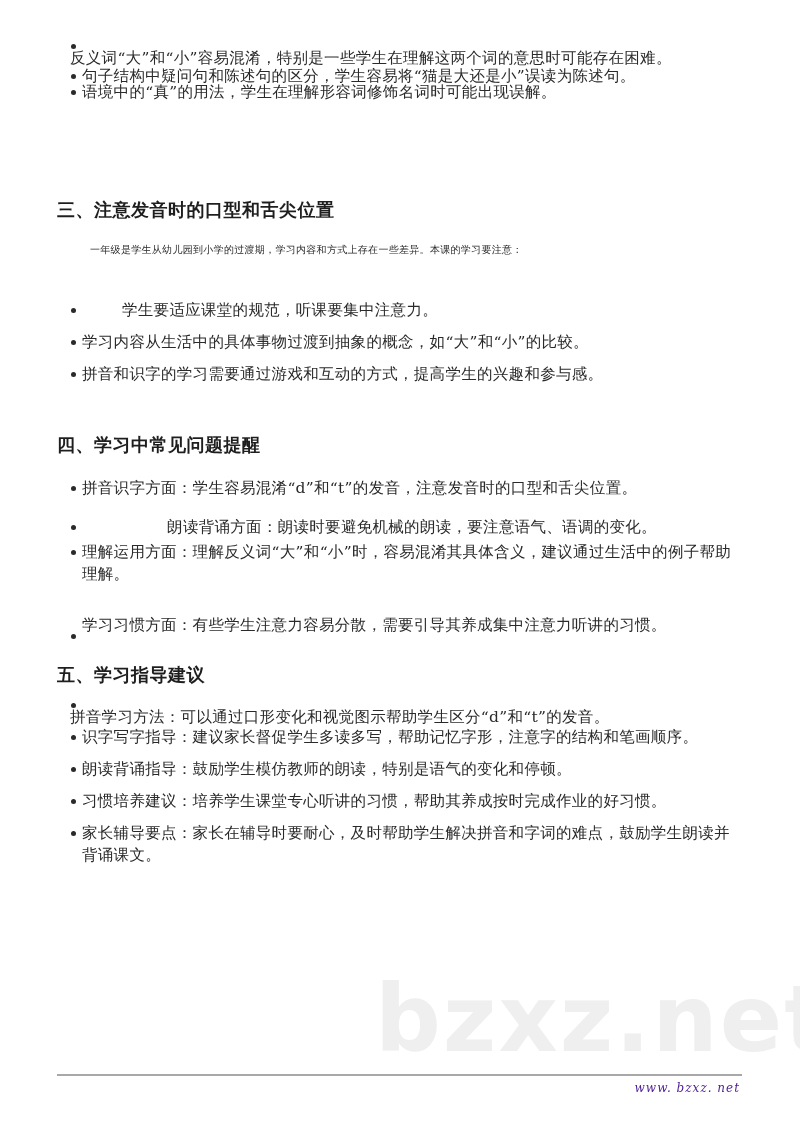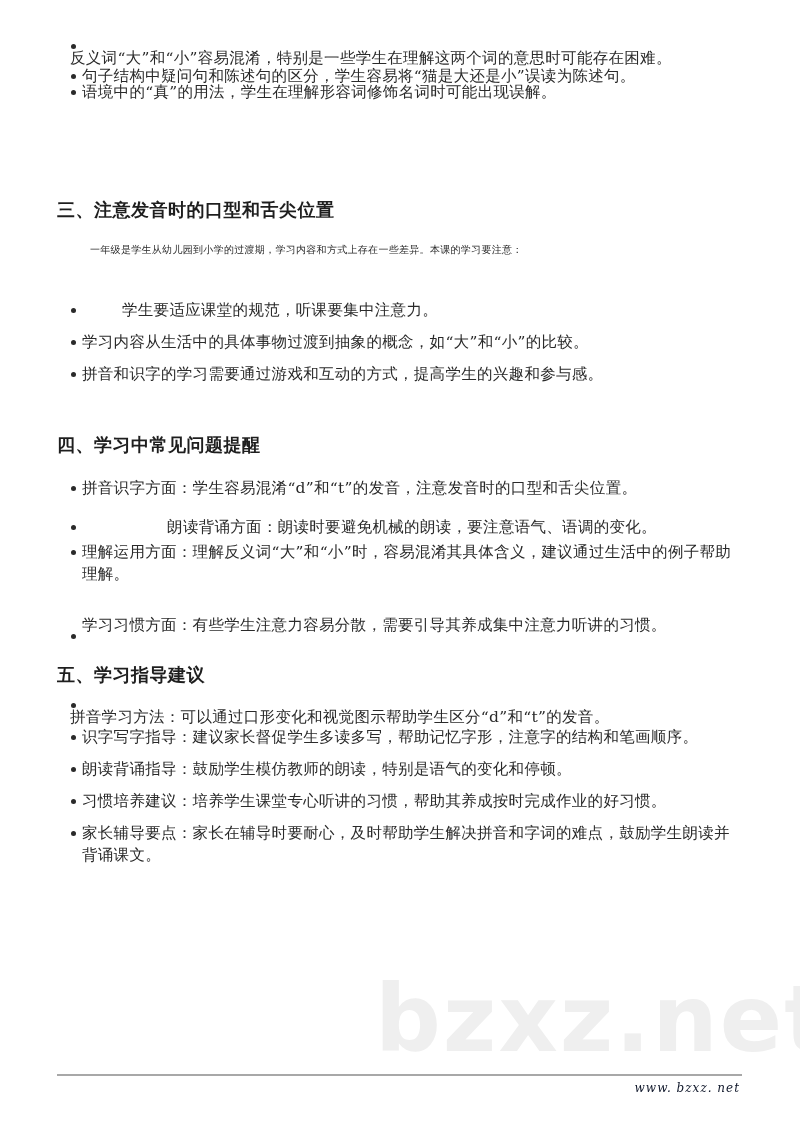--- a/index.html
+++ b/index.html
@@ -76,21 +76,21 @@
       height: 2px;
       background: #a8a8a8;
     }
     .footer-url {
       position: absolute;
       right: 60px;
       top: 1081px;
       font-family: "DejaVu Serif", "Liberation Serif", serif;
       font-style: italic;
       font-size: 12px;
-      color: #0f172a;
+      color: #4c1d95;
       letter-spacing: 1px;
     }
     .watermark {
       position: absolute;
       left: 375px;
       top: 975px;
       font-family: "DejaVu Sans", "Liberation Sans", sans-serif;
       font-weight: bold;
       font-size: 92px;
       line-height: 90px;

